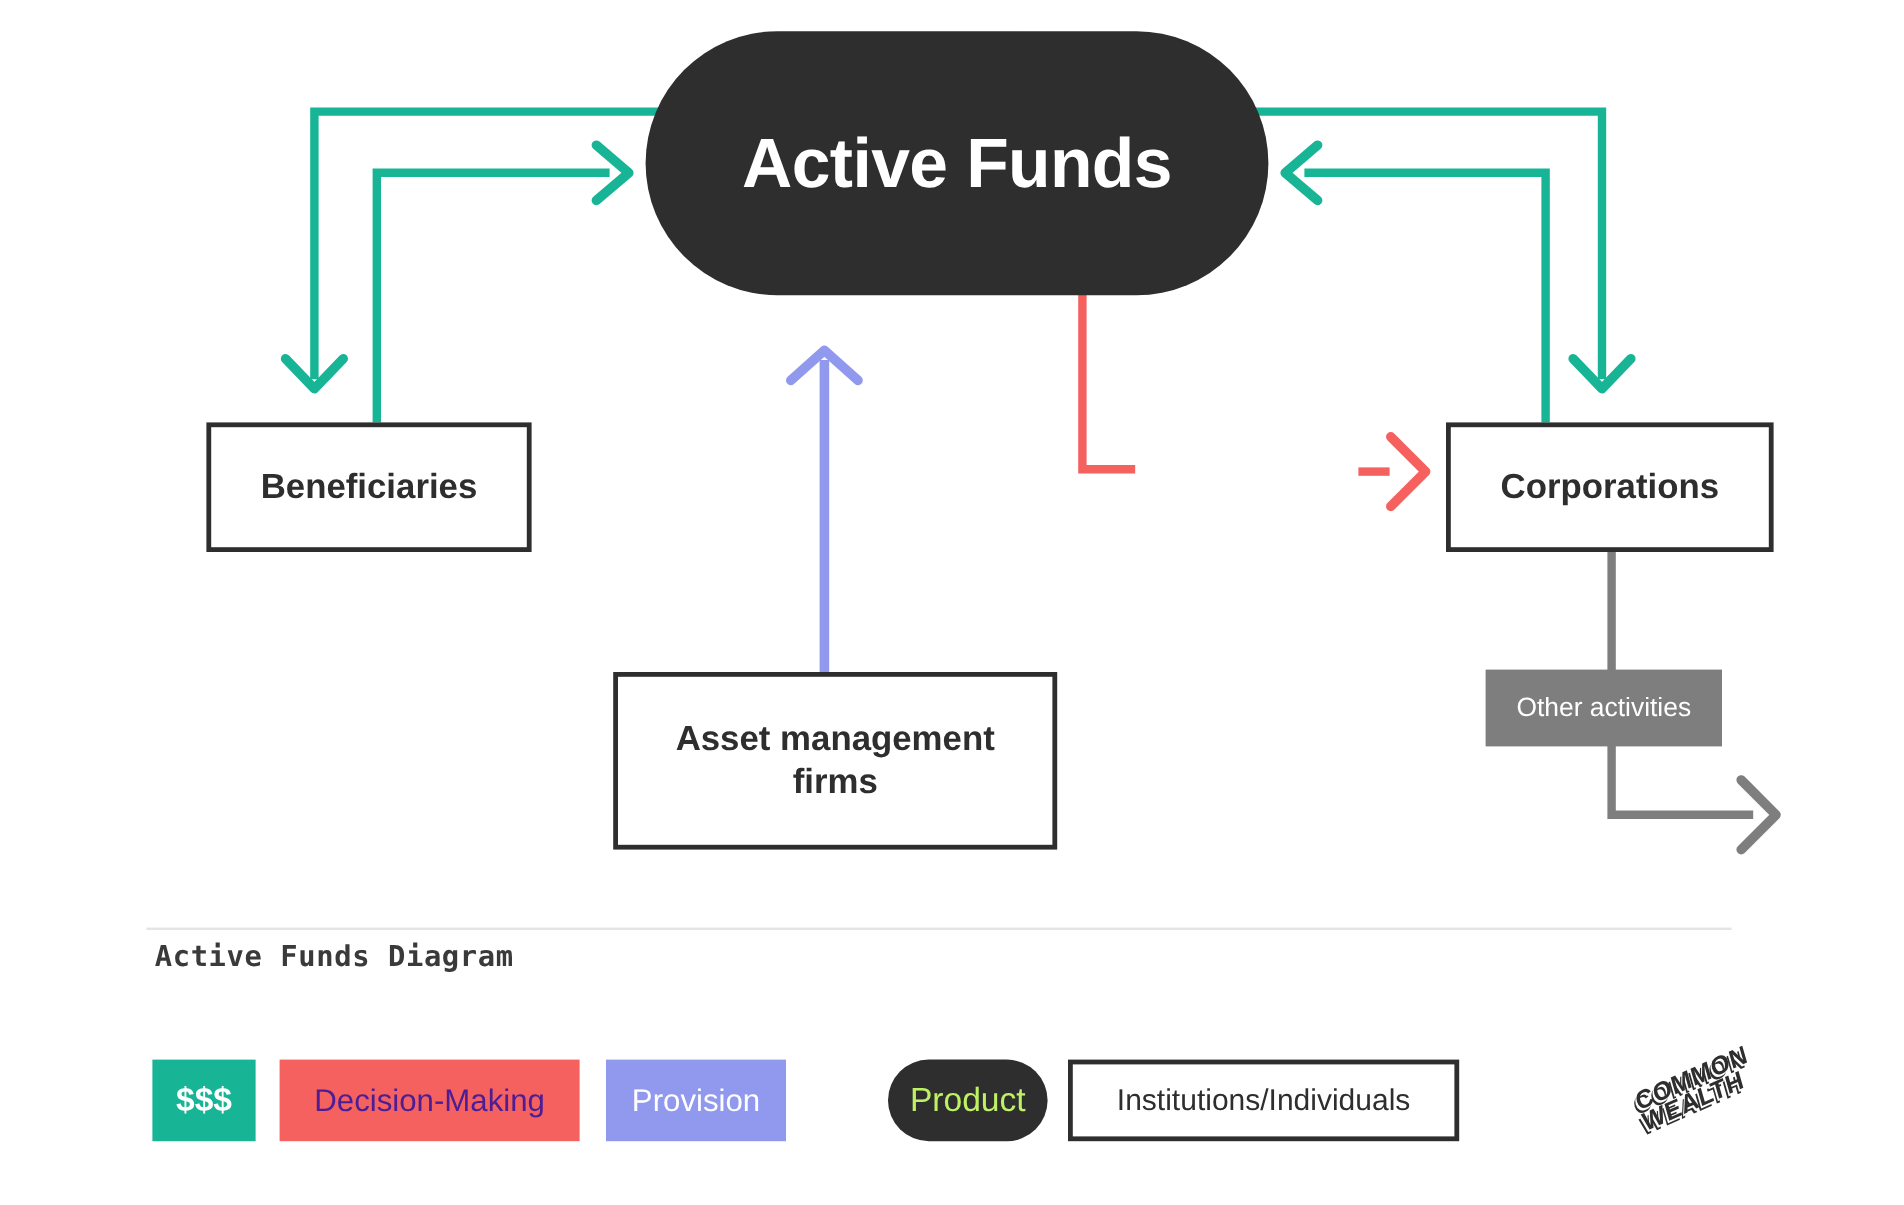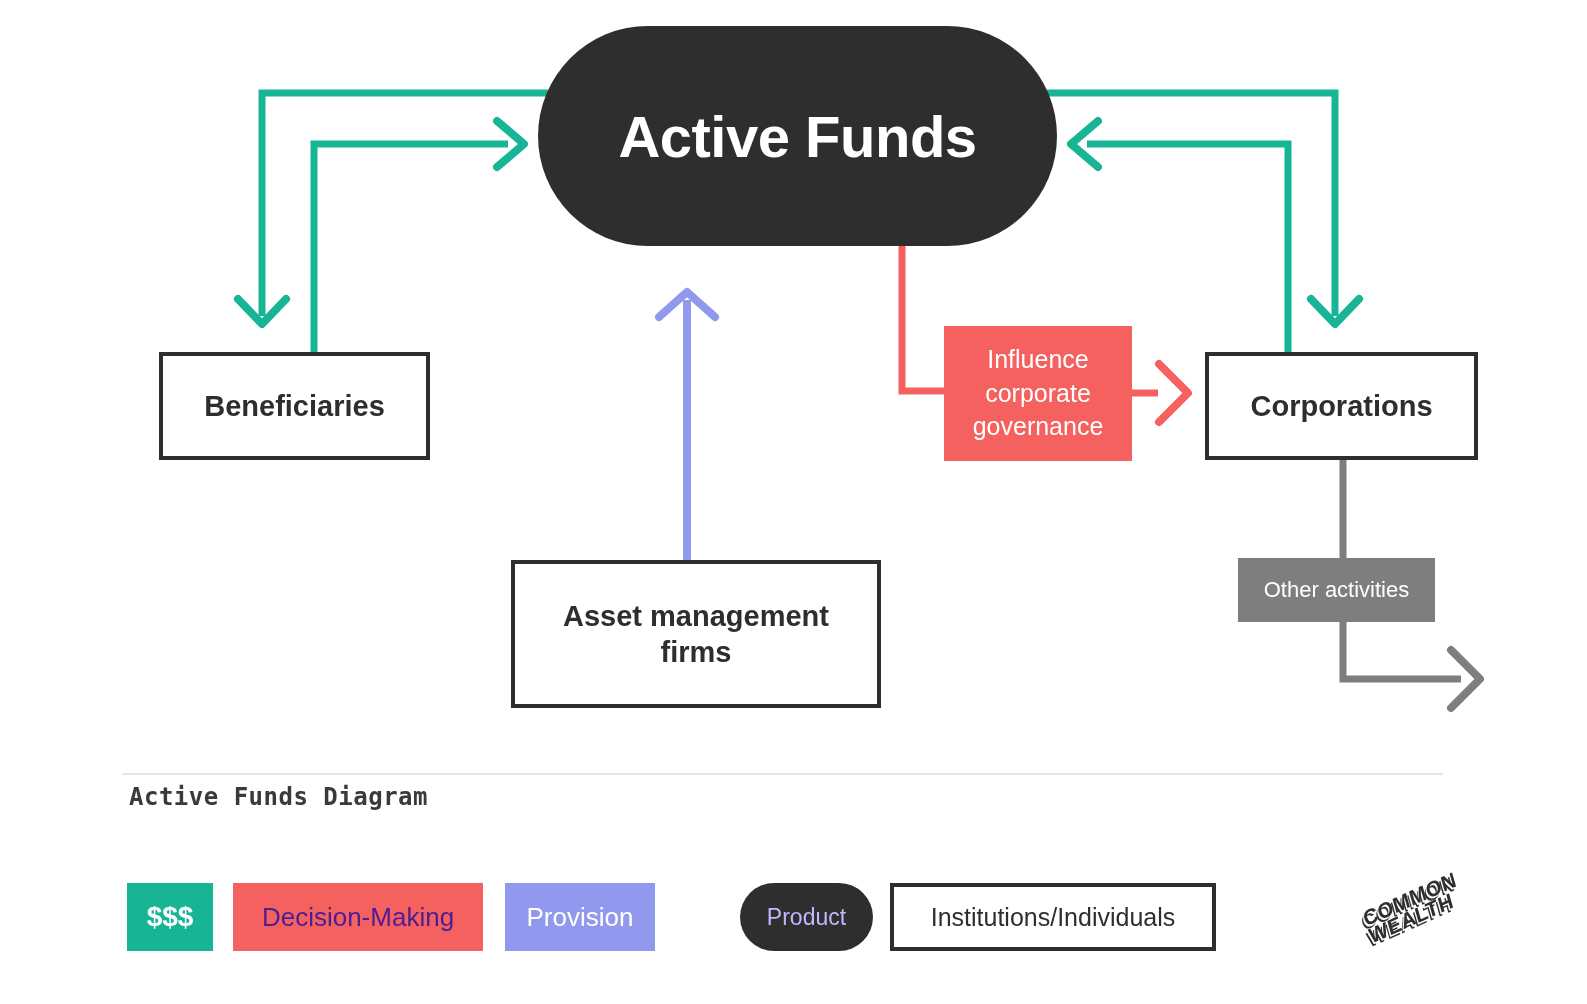--- a/index.html
+++ b/index.html
@@ -22,21 +22,21 @@
   .rect{background:#fff;border:4px solid var(--dark,#2e2e2e);color:var(--ink,#2e2e2e);font-weight:bold;font-size:29px;}
   .prewrap{white-space:pre-line;line-height:1.25;}
   .redbox{background:var(--red,#f4615e);color:#fff;font-size:25px;line-height:1.34;}
   .graybox{background:var(--gray,#7e7e7e);color:#fff;font-size:22px;font-weight:normal;}
   .divider{position:absolute;left:122px;top:773px;width:1321px;height:2px;background:var(--divider,#e4e4e4);z-index:1;}
   .caption{position:absolute;left:129px;top:783px;font-family:"DejaVu Sans Mono","Liberation Mono",monospace;font-weight:bold;font-size:24px;color:#3a3a3a;letter-spacing:0.5px;z-index:1;}
   .lg{position:absolute;top:883px;height:68px;display:flex;align-items:center;justify-content:center;z-index:2;}
   .lg-teal{left:127px;width:86px;background:var(--teal,#17b596);color:#fff;font-weight:bold;font-size:28px;}
   .lg-red{left:233px;width:250px;background:var(--red,#f4615e);color:#4c1d95;font-size:26px;}
   .lg-purple{left:505px;width:150px;background:var(--purple,#9199ee);color:#fff;font-size:26px;}
-  .lg-pill{left:740px;width:133px;background:var(--dark,#2e2e2e);border-radius:34px;color:#c4b5fd;font-size:23px;}
+  .lg-pill{left:740px;width:133px;background:var(--dark,#2e2e2e);border-radius:34px;color:#bef264;font-size:28px;}
   .lg-rect{left:890px;width:326px;background:#fff;border:4px solid var(--dark,#2e2e2e);color:var(--ink,#2e2e2e);font-size:25px;}
   .logo{position:absolute;left:1352px;top:862px;width:120px;height:92px;z-index:2;display:flex;align-items:center;justify-content:center;}
   .logo-inner{transform:rotate(-24deg) skewX(-8deg);text-align:center;color:var(--ink,#2e2e2e);
     font-weight:bold;font-size:21px;line-height:0.88;letter-spacing:0.5px;
     text-shadow:-1.5px 1.5px 0 #ffffff,-3px 3px 0 var(--ink,#2e2e2e);}
   .logo-line2{display:block;transform:translateX(-4px);}
 </style>
 </head>
 <body>
 
@@ -62,30 +62,27 @@
     <path class="shaft s-red" stroke-width="7" d="M 902 242 V 391 H 946"></path>
     <path class="shaft s-red" stroke-width="7" d="M 1132 393 H 1158"></path>
     <path class="head s-red" stroke-width="8" d="M 1159 364 L 1188 393 L 1159 422"></path>
 
     <path class="shaft s-gray" stroke-width="7" d="M 1343 460 V 679 H 1461"></path>
     <path class="head s-gray" stroke-width="8" d="M 1451 650 L 1480 679 L 1451 708"></path>
   </svg>
 
   <div class="node pill" style="left:538px;top:26px;width:519px;height:220px;">Active Funds</div>
 
-  <div class="node rect" style="left:159px;top:352px;width:271px;height:108px;">Beneficiaries</div>
+  <div class="node rect" style="left:172px;top:352px;width:271px;height:108px;">Beneficiaries</div>
 
   <div class="node rect prewrap" style="left:511px;top:560px;width:370px;height:148px;">Asset management
 firms</div>
 
   <div class="node rect" style="left:1205px;top:352px;width:273px;height:108px;">Corporations</div>
 
-  <div class="node redbox prewrap" style="left:944px;top:326px;width:188px;height:135px;">Influence
-corporate
-governance</div>
 
   <div class="node graybox" style="left:1238px;top:518px;width:197px;height:64px;margin-top:40px;">Other activities</div>
 
   <div class="divider"></div>
   <div class="caption">Active Funds Diagram</div>
 
   <div class="lg lg-teal">$$$</div>
   <div class="lg lg-red">Decision-Making</div>
   <div class="lg lg-purple">Provision</div>
   <div class="lg lg-pill">Product</div>

